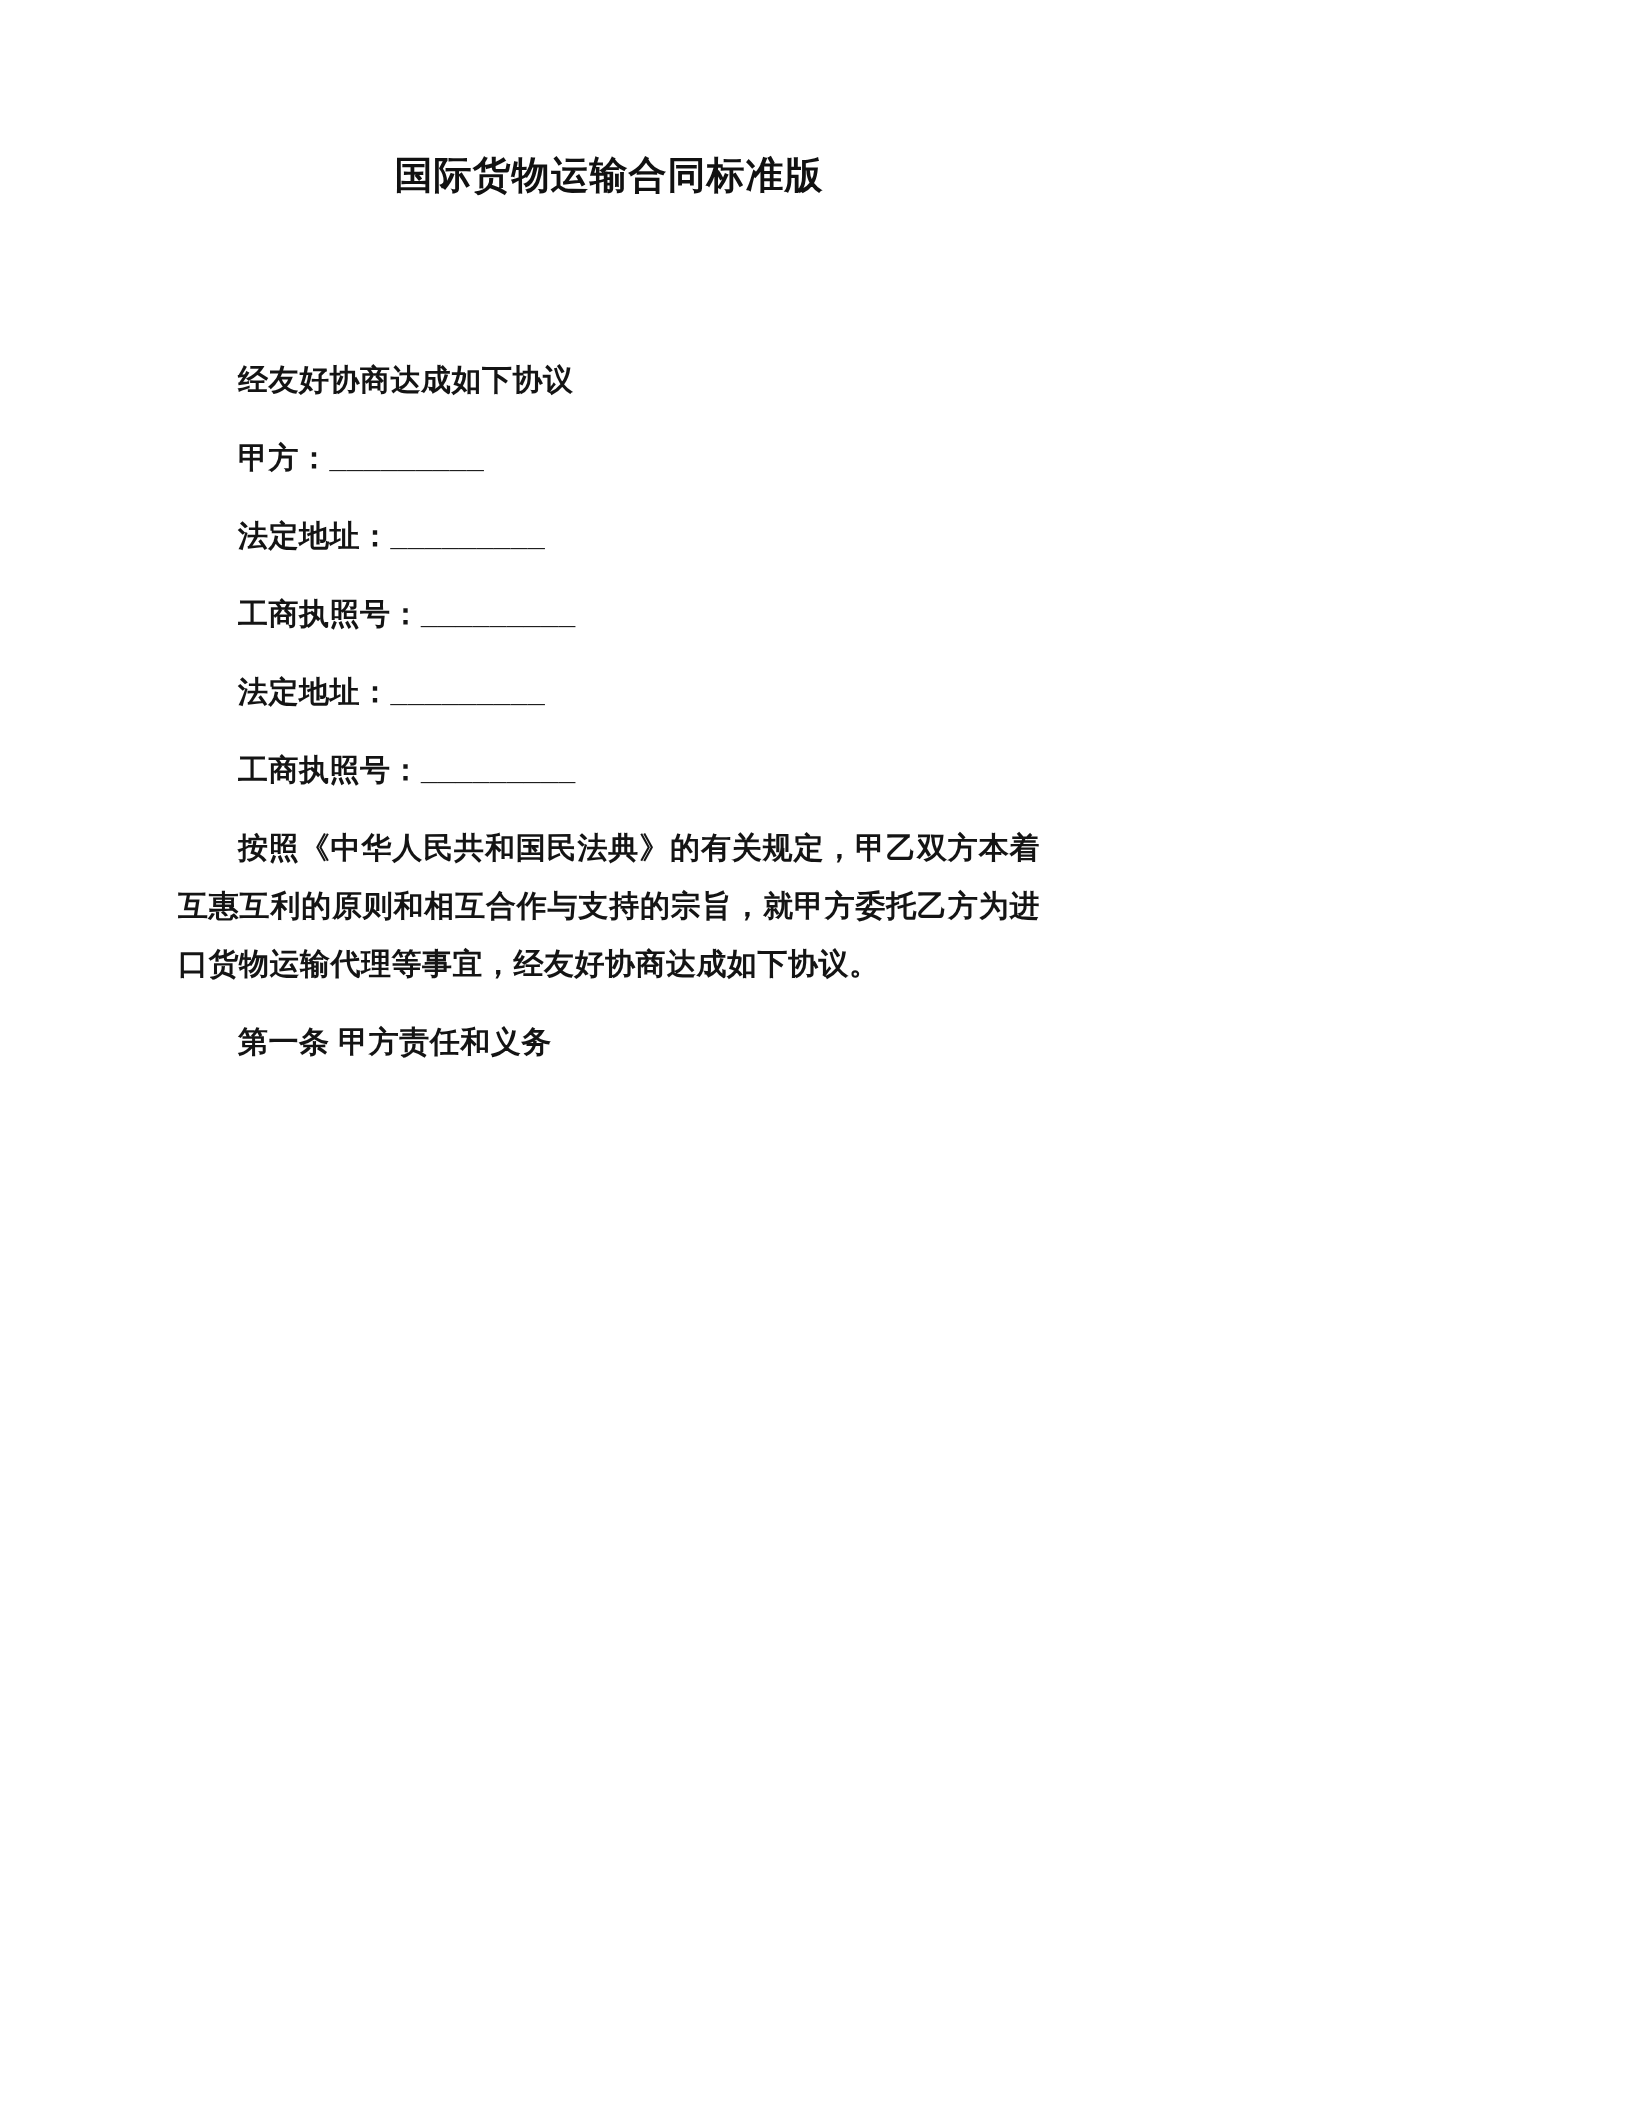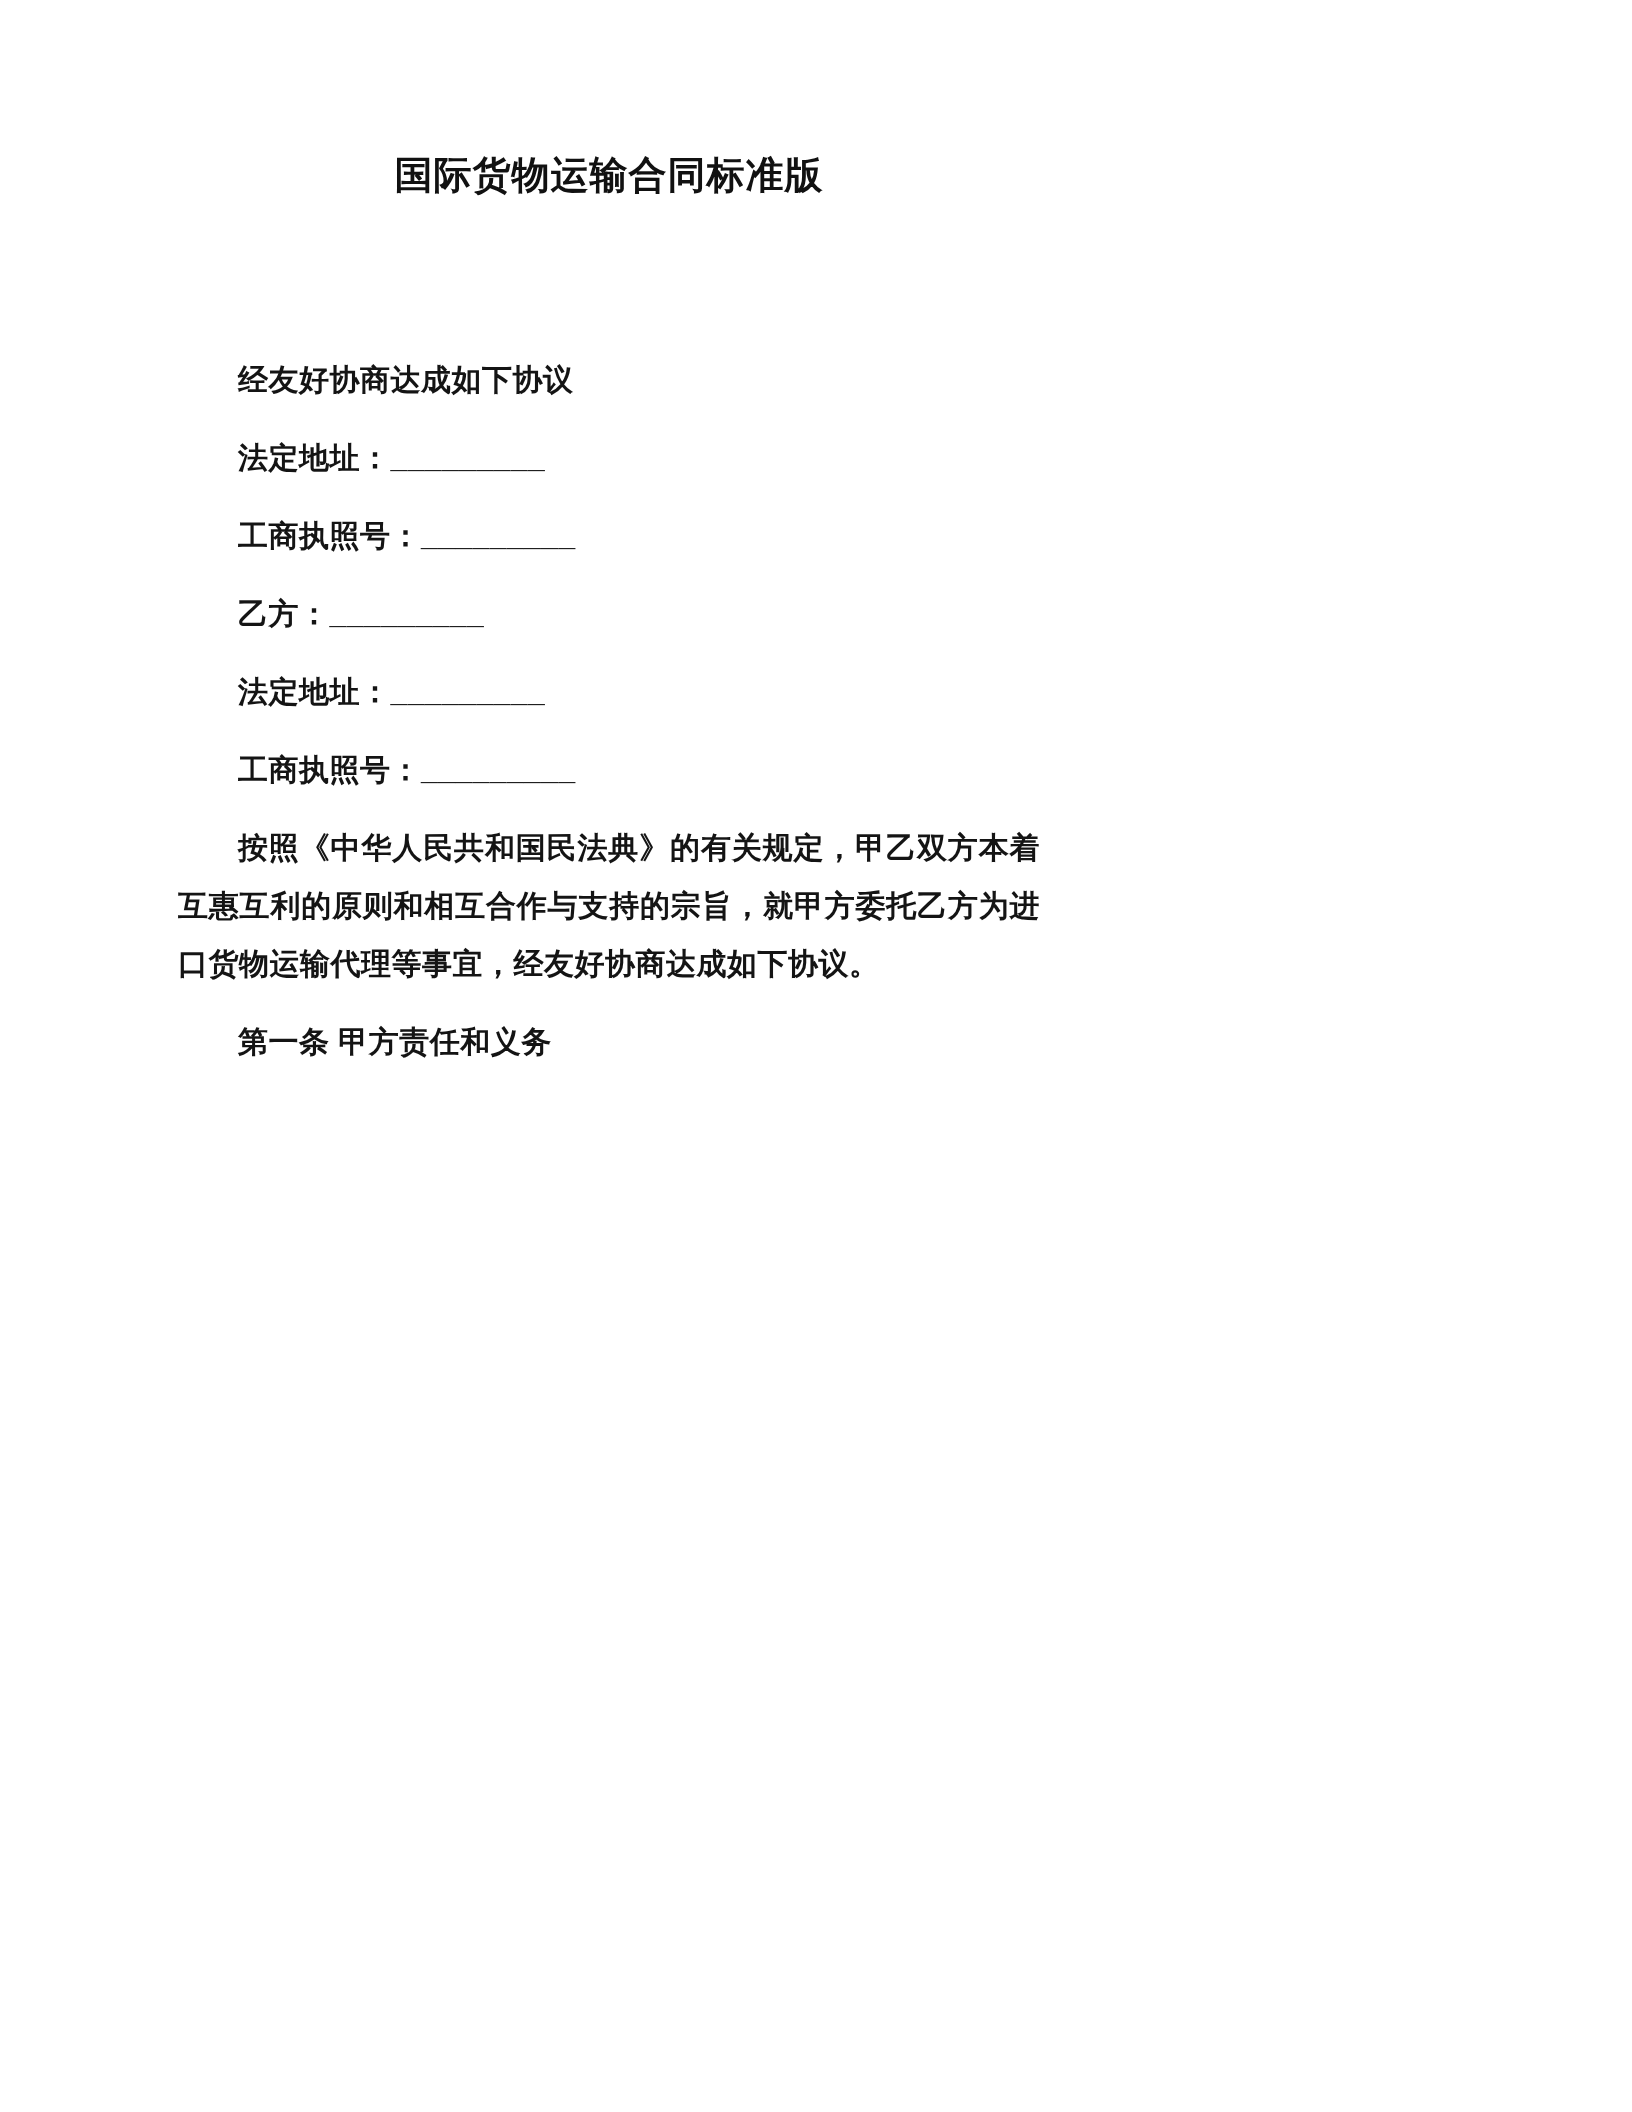--- a/index.html
+++ b/index.html
@@ -40,26 +40,26 @@
   </style>
 </head>
 <body>
 
 <div class="page">
 
   <h1 class="doc-title">国际货物运输合同标准版</h1>
 
   <p class="para">经友好协商达成如下协议</p>
 
+  <p class="para">甲方：_________</p>
 
   <p class="para">法定地址：_________</p>
 
   <p class="para">工商执照号：_________</p>
 
-  <p class="para">乙方：_________</p>
 
   <p class="para">法定地址：_________</p>
 
   <p class="para">工商执照号：_________</p>
 
   <p class="para justify">按照《中华人民共和国民法典》的有关规定，甲乙双方本着互惠互利的原则和相互合作与支持的宗旨，就甲方委托乙方为进口货物运输代理等事宜，经友好协商达成如下协议。</p>
 
   <p class="para">第一条 甲方责任和义务</p>
 
 

